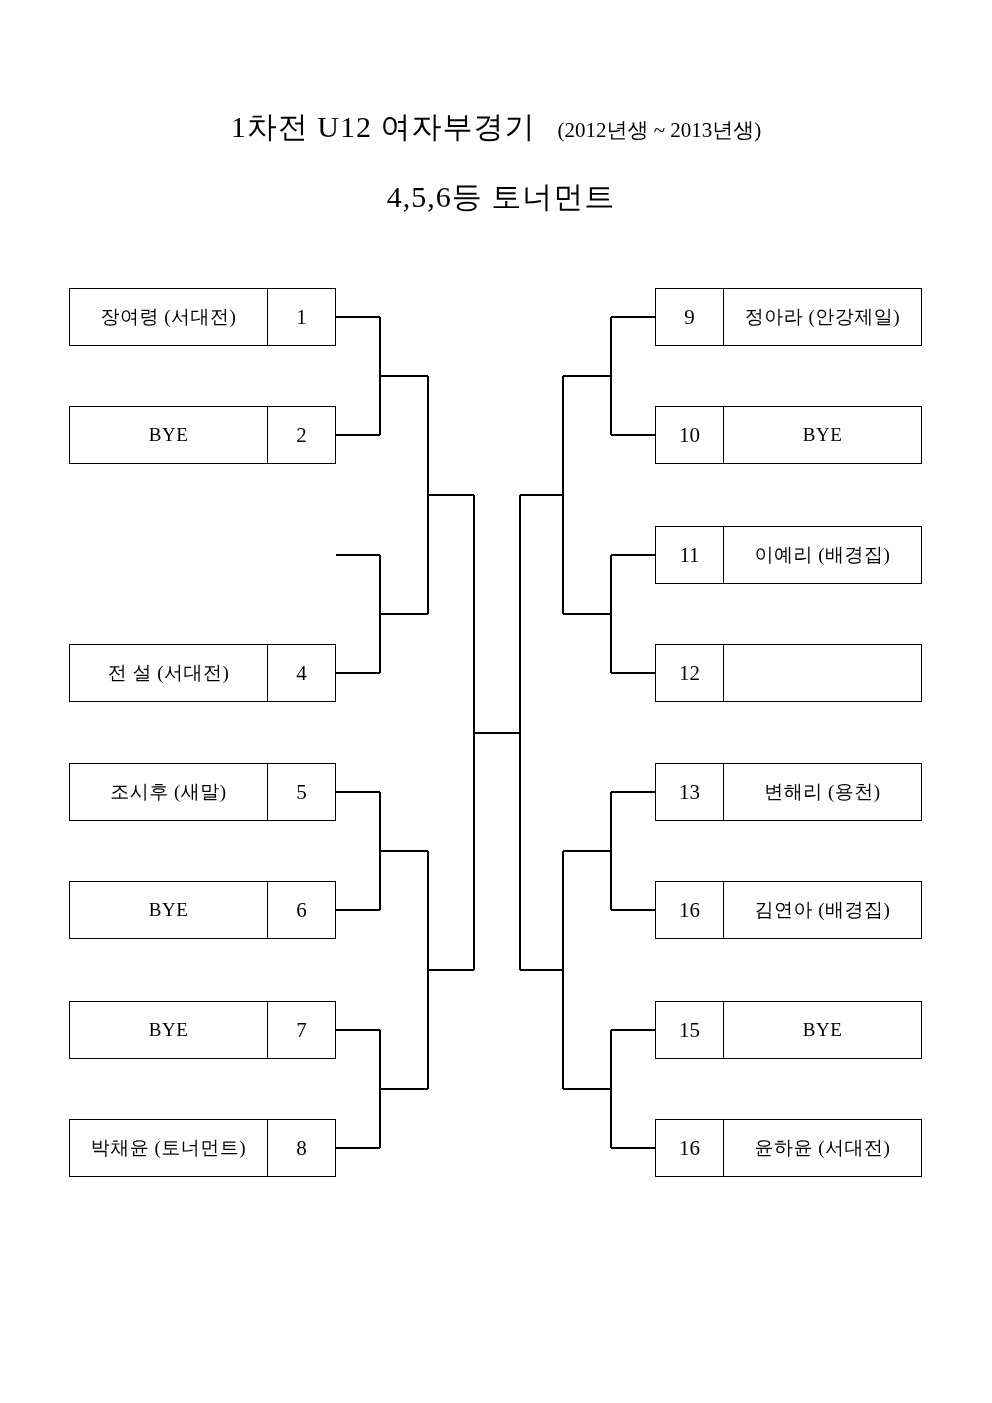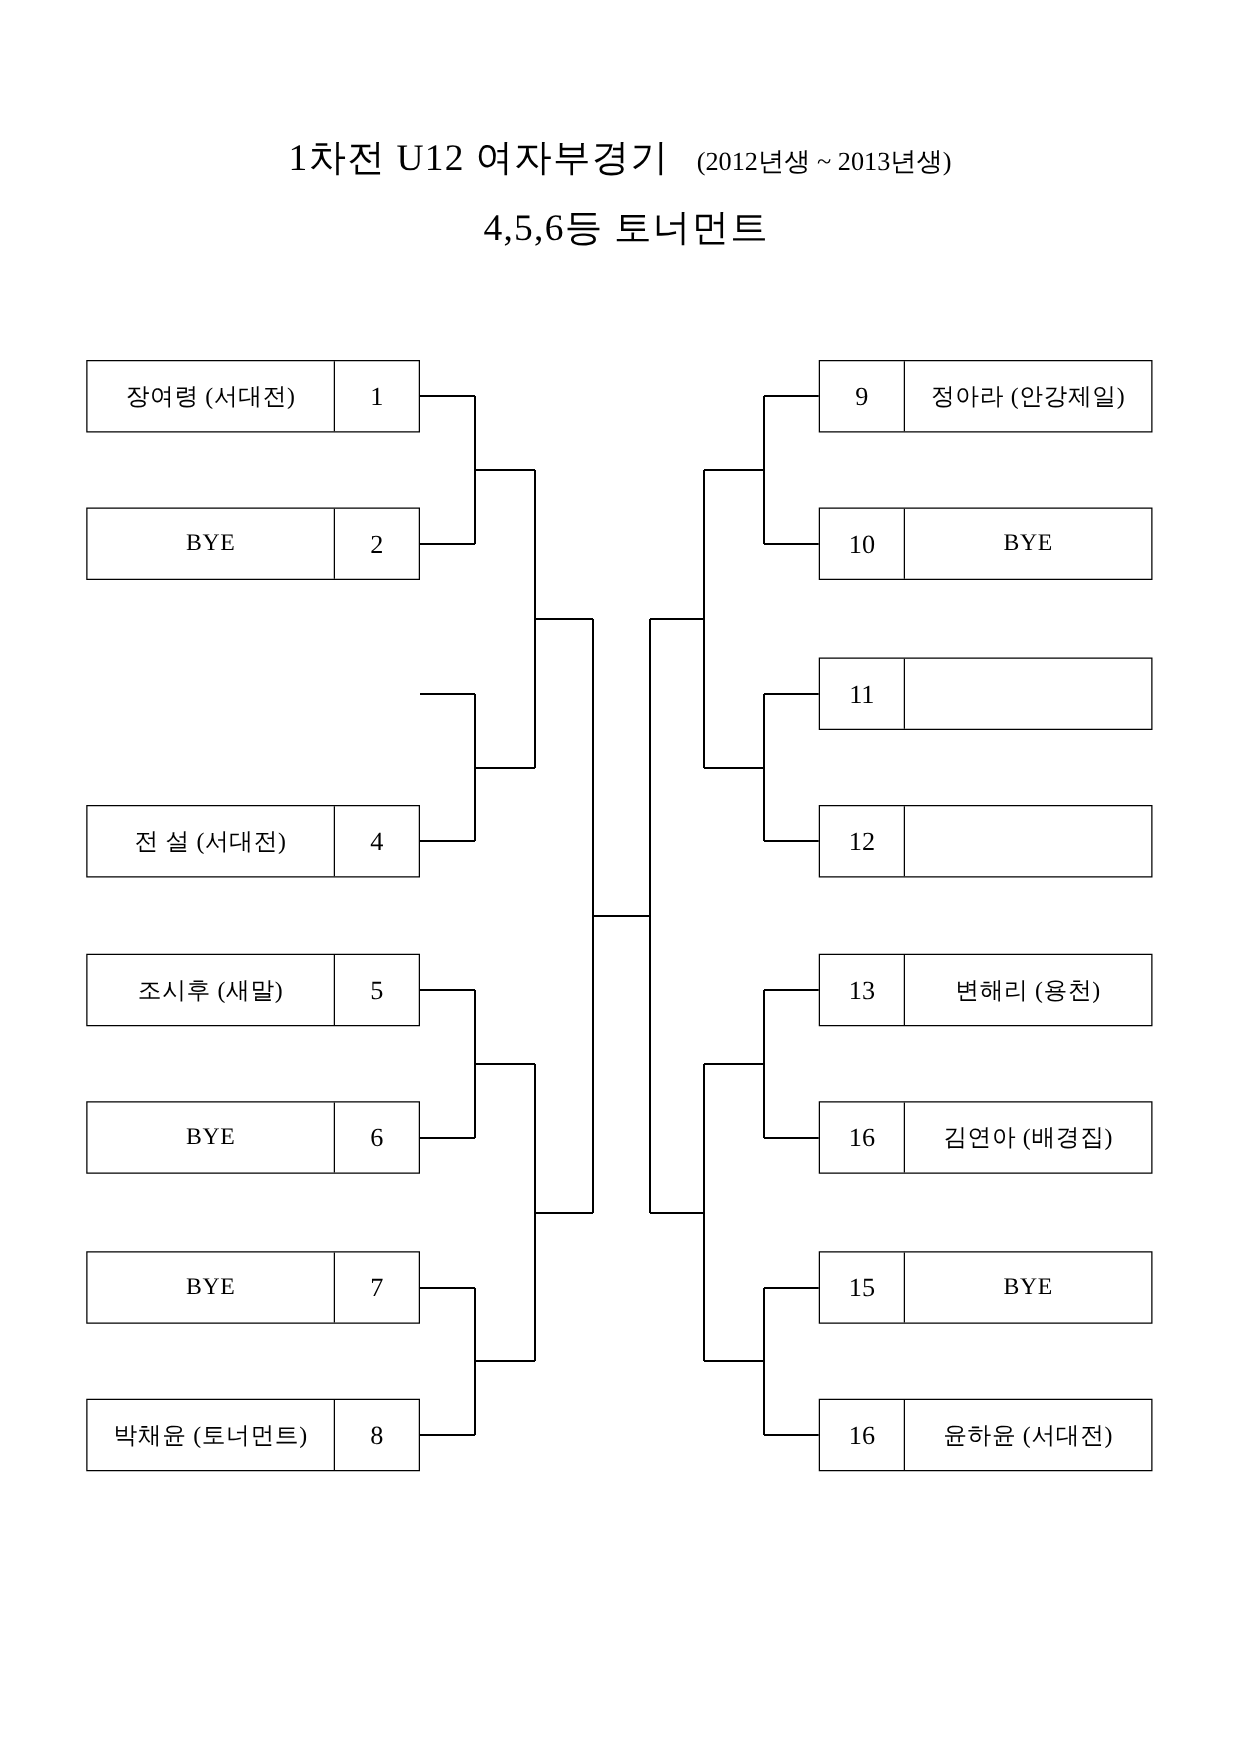--- a/index.html
+++ b/index.html
@@ -32,21 +32,21 @@
     font-size: 30px;
     letter-spacing: 1px;
   }
   .title-sub-paren {
     font-size: 21px;
     margin-left: 22px;
     letter-spacing: 0px;
   }
   .title-line2 {
     font-size: 30px;
-    margin-top: 20px;
+    margin-top: 35px;
     letter-spacing: 1px;
     white-space: nowrap;
     padding-left: 10px;
   }
 
   
   #bracket {
     position: absolute;
     left: 0;
     top: 0;
@@ -197,20 +197,21 @@
 
   <div class="entry right" style="top:288px">
     <div class="cell-name">정아라 (안강제일)</div>
     <div class="cell-num">9</div>
   </div>
   <div class="entry right" style="top:406px">
     <div class="cell-name">BYE</div>
     <div class="cell-num">10</div>
   </div>
   <div class="entry right" style="top:526px">
+    <div class="cell-name">이예리 (배경집)</div>
     <div class="cell-num">11</div>
   </div>
   <div class="entry right" style="top:644px">
     <div class="cell-num">12</div>
   </div>
   <div class="entry right" style="top:763px">
     <div class="cell-name">변해리 (용천)</div>
     <div class="cell-num">13</div>
   </div>
   <div class="entry right" style="top:881px">

